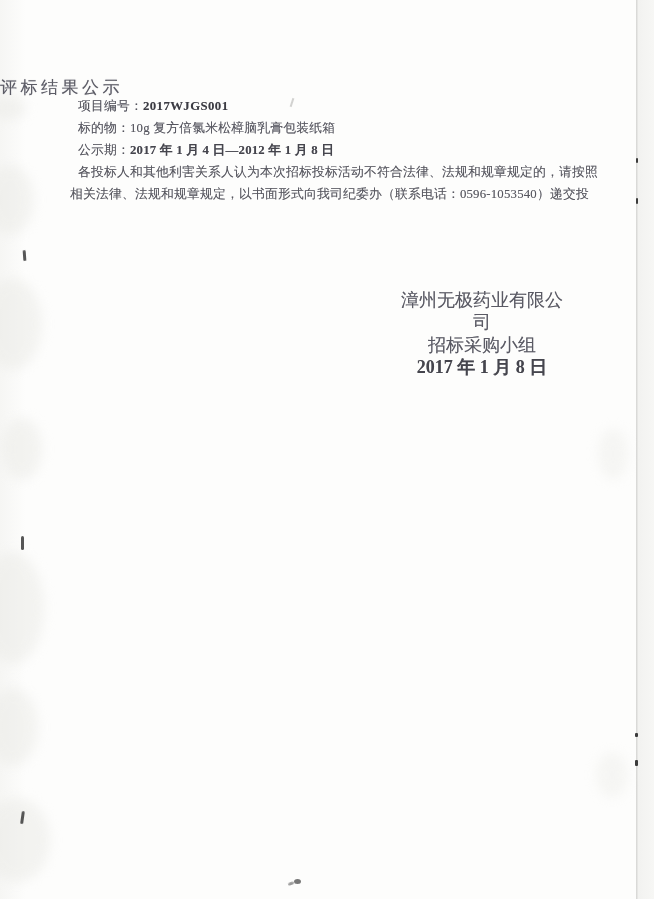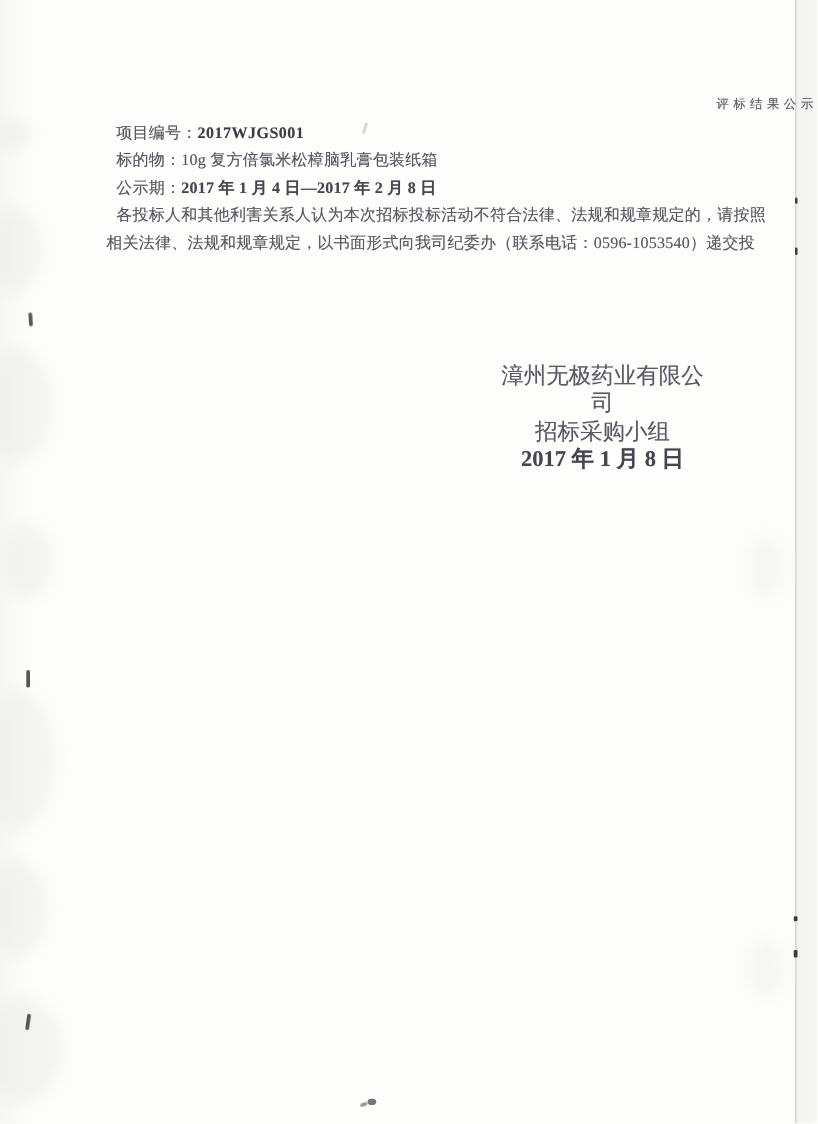--- a/index.html
+++ b/index.html
@@ -20,26 +20,26 @@
   .smudge { position:absolute; background:#ebebe7; border-radius:50%;
     filter:blur(6px); opacity:.55; }
   .speck  { position:absolute; background:#3c3c3c; border-radius:1px; filter:blur(.4px); }
   .tick   { position:absolute; width:3px; background:#3a3a3a; border-radius:2px;
     filter:blur(.5px); opacity:.85; }
   .slash  { position:absolute; width:2px; height:9px; background:#d2d2d0;
     transform:rotate(18deg); filter:blur(.5px); }
   .blot   { position:absolute; border-radius:50%; filter:blur(.6px); }
   
   .doc-title {
-    position:absolute; top:76px; left:0; width:654px; text-align:right;
-    font-size:10px; letter-spacing:3.5px; color:#5c5c66;
+    position:absolute; top:76px; left:0; width:654px; text-align:left;
+    font-size:17px; letter-spacing:3.5px; color:#5c5c66;
     text-shadow:0 0 .7px rgba(95,95,110,.5);
   }
   .content {
-    position:absolute; top:95px; left:85px; width:530px;
+    position:absolute; top:95px; left:70px; width:530px;
     font-size:12.8px; line-height:22px; letter-spacing:.2px;
     text-shadow:0 0 .6px rgba(90,90,105,.45);
   }
   .row   { padding-left:8px; white-space:nowrap; }
   .lab   { color:#55555e; }
   .val   { color:#55555e; }
   .val.emph { font-weight:bold; color:#3c3c43; letter-spacing:.4px; }
   .val.numy { font-weight:600; color:#45454d; }
   .nline { white-space:nowrap; }
   .nline.indent { padding-left:8px; }
@@ -85,21 +85,21 @@
   <div class="doc-title">评标结果公示</div>
 
   <div class="content">
     <div class="row">
       <span class="lab">项目编号：</span><span class="val emph">2017WJGS001</span>
     </div>
     <div class="row">
       <span class="lab">标的物：</span><span class="val">10g 复方倍氯米松樟脑乳膏包装纸箱</span>
     </div>
     <div class="row">
-      <span class="lab">公示期：</span><span class="val numy">2017 年 1 月 4 日—2017 年 2 月 8 日</span>
+      <span class="lab">公示期：</span><span class="val numy">2017 年 1 月 4 日—2012 年 1 月 8 日</span>
     </div>
     <div class="nline indent">各投标人和其他利害关系人认为本次招标投标活动不符合法律、法规和规章规定的，请按照</div>
     <div class="nline">相关法律、法规和规章规定，以书面形式向我司纪委办（联系电话：0596-1053540）递交投</div>
   </div>
 
   <div class="signature">
     <div>漳州无极药业有限公司</div>
     <div>招标采购小组</div>
     <div class="sig-date">2017 年 1 月 8 日</div>
   </div>

